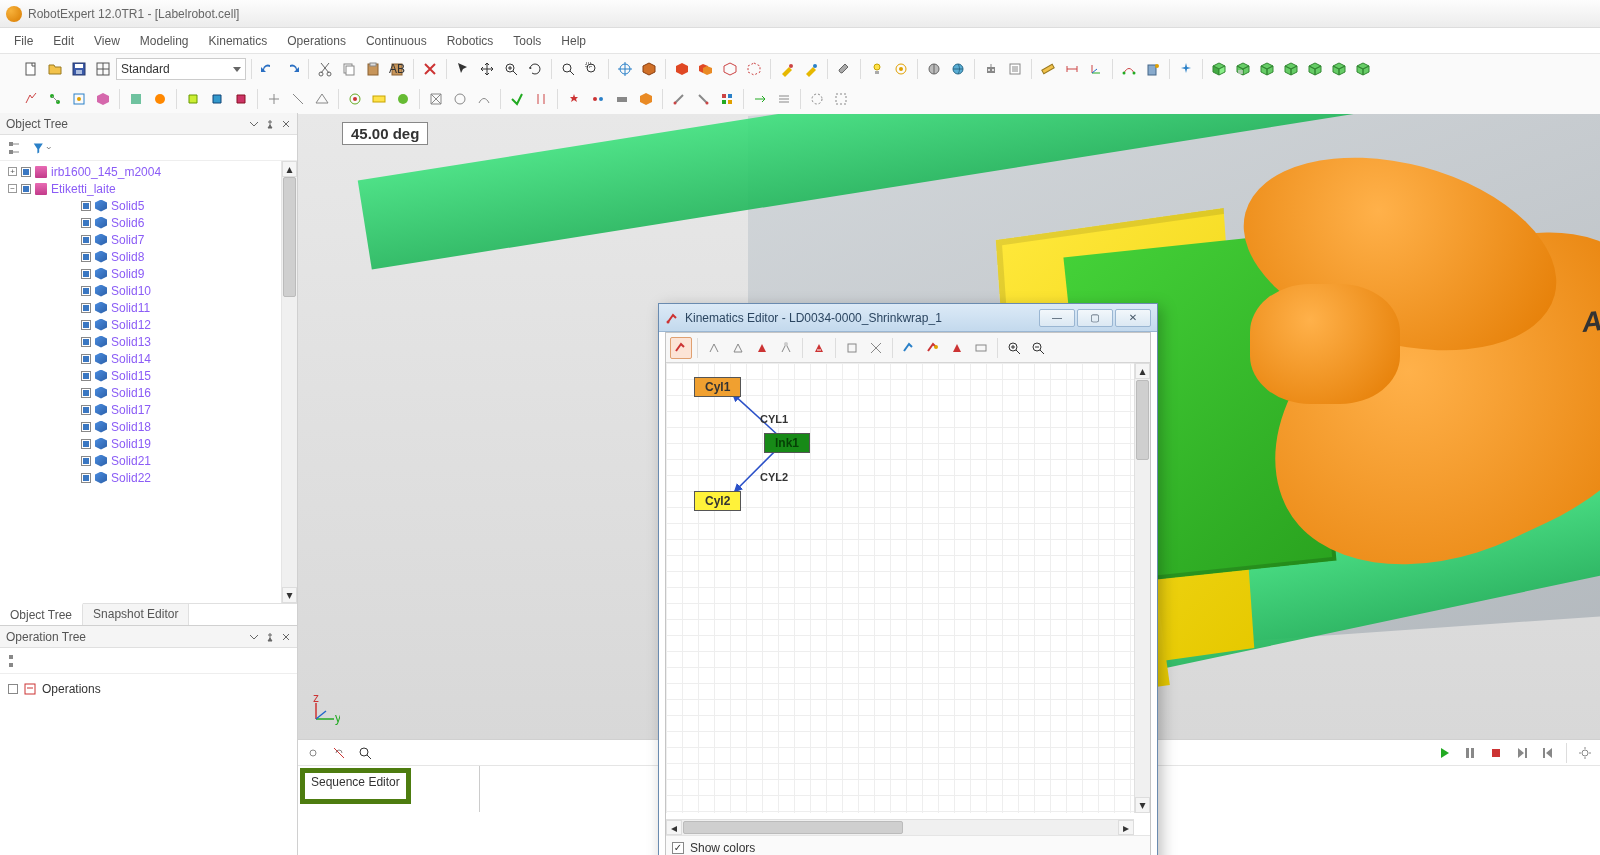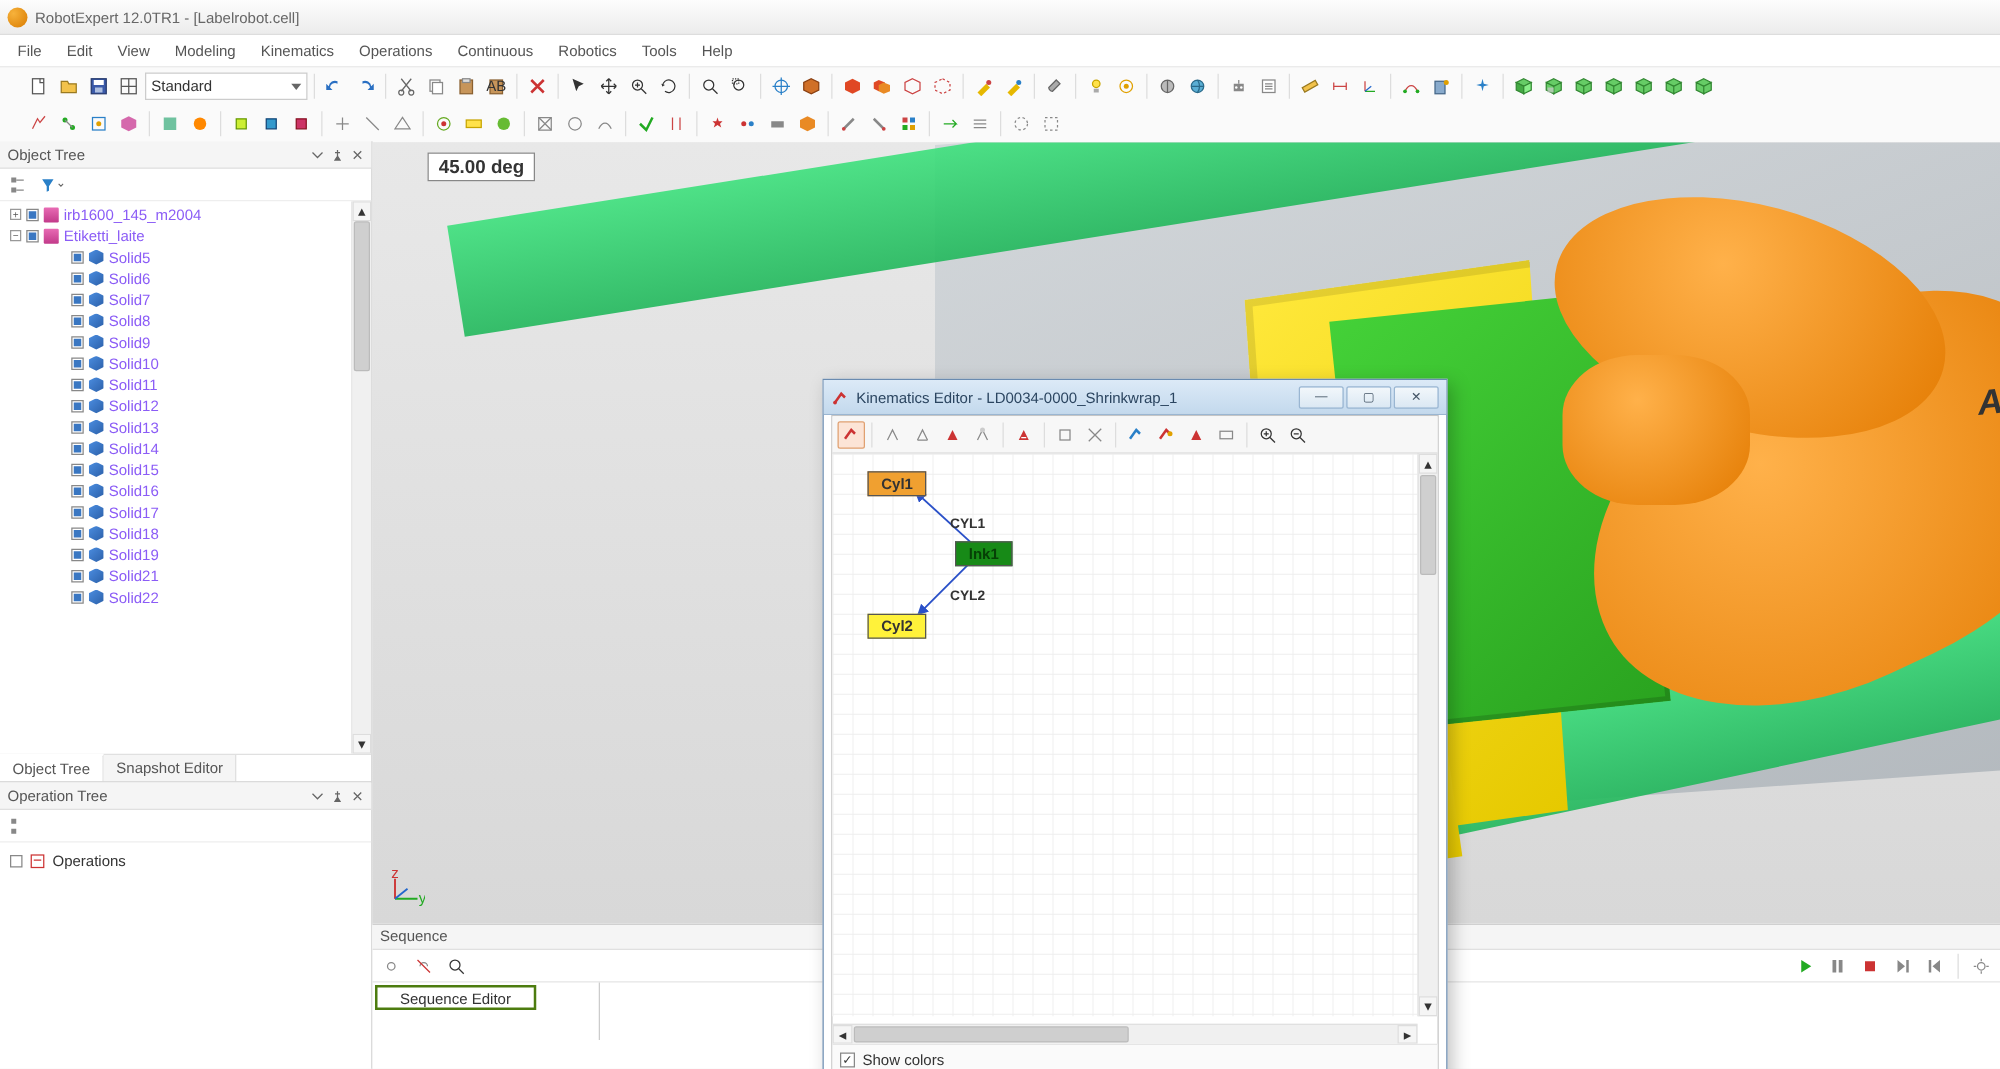--- a/index.html
+++ b/index.html
@@ -16,21 +16,21 @@
 .tb-combo { height:22px; border:1px solid #ccc; background:#fff; padding:1px 4px; min-width:130px; display:flex; align-items:center; justify-content:space-between; }
 .tb-combo .caret { border-left:4px solid transparent; border-right:4px solid transparent; border-top:5px solid #666; }
 .dock-left { position:absolute; left:0; top:113px; width:298px; bottom:0; background:#fff; border-right:1px solid #d0d0d0; display:flex; flex-direction:column;}
 .panel-header { height:22px; background:#f5f5f5; border-bottom:1px solid #e0e0e0; display:flex; align-items:center; padding:0 6px; justify-content:space-between; color:#555;}
 .panel-header .phr { display:flex; gap:6px; }
 .pin-icon, .x-icon, .drop-icon { width:10px; height:10px; }
 .panel-toolbar { height:26px; border-bottom:1px solid #eee; display:flex; align-items:center; gap:4px; padding:0 4px;}
 .tree { flex:1; overflow:auto; padding:2px 0; position:relative; }
 .tree-row { display:flex; align-items:center; height:17px; padding-left:24px; gap:4px; white-space:nowrap; }
 .tree-row.root { padding-left:8px; }
-.tree-row.child { padding-left:44px; }
+.tree-row.child { padding-left:68px; }
 .tree-exp { width:9px; height:9px; border:1px solid #999; display:flex; align-items:center; justify-content:center; font-size:8px; line-height:8px; color:#555; background:#fff;}
 .tree-gap { width:9px; }
 .tree-chk { width:10px; height:10px; border:1px solid #888; background:#fff; display:flex; align-items:center; justify-content:center;}
 .tree-chk .mark { width:6px; height:6px; background:#3a77c2; }
 .node-icon { width:12px; height:12px; }
 .node-icon.cube { background:linear-gradient(135deg,#4b8de0,#2b5fa8); clip-path:polygon(50% 0,100% 25%,100% 75%,50% 100%,0 75%,0 25%); }
 .node-icon.dev { background:linear-gradient(#e86bb4,#c23a8a); border-radius:1px;}
 .tree-label { color:#8b5cf6; }
 .tree-scroll { position:absolute; right:0; top:0; bottom:0; width:16px; background:#f0f0f0; border-left:1px solid #e5e5e5; display:flex; flex-direction:column; }
 .tree-scroll .arrow { height:16px; display:flex; align-items:center; justify-content:center; background:#f5f5f5; border:1px solid #ddd;}
@@ -53,21 +53,21 @@
 .fixture-green { position:absolute; right:280px; top:130px; width:240px; height:330px; background:linear-gradient(145deg,#44d138,#2aa31f); transform:rotate(-6deg); box-shadow: inset -4px -4px 0 rgba(0,0,0,0.15);}
 .fixture-yellow2 { position:absolute; right:440px; top:430px; width:120px; height:150px; background:linear-gradient(145deg,#ffe83a,#e6c900); transform:rotate(-8deg);}
 .robot { position:absolute; right:-80px; top:70px; width:520px; height:600px; }
 .robot .arm1 { position:absolute; right:0; top:80px; width:420px; height:280px; background:radial-gradient(circle at 40% 30%, #ffb14a, #e37a00); border-radius:60% 40% 50% 50%; transform:rotate(-25deg);}
 .robot .arm2 { position:absolute; right:120px; top:-20px; width:320px; height:180px; background:radial-gradient(circle at 40% 30%, #ffb14a, #e37a00); border-radius:50%; transform:rotate(15deg);}
 .robot .wrist { position:absolute; right:280px; top:100px; width:150px; height:120px; background:radial-gradient(circle at 40% 30%, #ffb14a, #e37a00); border-radius:40%;}
 .abb-label { position:absolute; right:40px; top:120px; font-size:28px; font-weight:800; font-style:italic; color:#333; letter-spacing:-1px; transform:rotate(-6deg);}
 .seq-dock { position:absolute; left:0; right:0; bottom:0; height:116px; background:#fff; border-top:1px solid #d0d0d0;}
 .seq-hdr { height:20px; background:#f5f5f5; border-bottom:1px solid #e0e0e0; padding:2px 6px; color:#555;}
 .seq-tools { height:26px; border-bottom:1px solid #e5e5e5; display:flex; align-items:center; gap:4px; padding:0 4px;}
-.seq-title { height:20px; border:2px solid #4d7c0f; display:inline-block; padding:2px 18px; margin:2px; background:#fff; }
+.seq-title { height:36px; border:5px solid #4d7c0f; display:inline-block; padding:2px 6px; margin:2px; background:#fff; }
 .seq-body { display:flex; height:46px; }
 .seq-left { width:182px; border-right:1px solid #ccc; }
 .seq-right { flex:1; }
 
 .dialog { position:absolute; left:360px; top:189px; width:500px; height:602px; background:#fff; border:1px solid #6a8bb0; box-shadow:4px 4px 14px rgba(0,0,0,0.25);}
 .dialog .dlg-title { height:28px; background:linear-gradient(#dceaf7,#c3d9ed); display:flex; align-items:center; padding:0 6px; border-bottom:1px solid #9ab6d2;}
 .dlg-title .dlg-icon { width:14px; height:14px; margin-right:6px; }
 .dlg-title .dtxt { flex:1; color:#2b4560; }
 .dlg-winbtns { display:flex; gap:2px; }
 .dlg-winbtn { width:36px; height:18px; border:1px solid #9ab6d2; background:linear-gradient(#f2f7fb,#dbe8f3); display:flex; align-items:center; justify-content:center; border-radius:2px; font-size:10px; color:#456;}
@@ -838,21 +838,20 @@
     <svg class="axis-ind" viewBox="0 0 30 30">
       <line x1="6" y1="24" x2="6" y2="8" stroke="#c33" stroke-width="1.5"></line>
       <line x1="6" y1="24" x2="24" y2="24" stroke="#2a2" stroke-width="1.5"></line>
       <line x1="6" y1="24" x2="16" y2="16" stroke="#26c" stroke-width="1.5"></line>
       <text x="3" y="7" font-size="6" fill="#c33">z</text>
       <text x="25" y="27" font-size="6" fill="#2a2">y</text>
     </svg>
   </div>
 
   <div class="seq-dock">
-    <div class="seq-hdr">Sequence</div>
     <div class="seq-tools">
       <div class="tb-btn">
           <svg class="icon" viewBox="0 0 16 16">
             <path d="M5 8a3 3 0 0 1 6 0M5 8a3 3 0 0 0 6 0" fill="none" stroke="#888"></path>
           </svg>
         </div>
       <div class="tb-btn">
           <svg class="icon" viewBox="0 0 16 16">
             <path d="M5 8a3 3 0 0 1 6 0" fill="none" stroke="#888"></path>
             <line x1="3" y1="3" x2="13" y2="13" stroke="#c33"></line>

